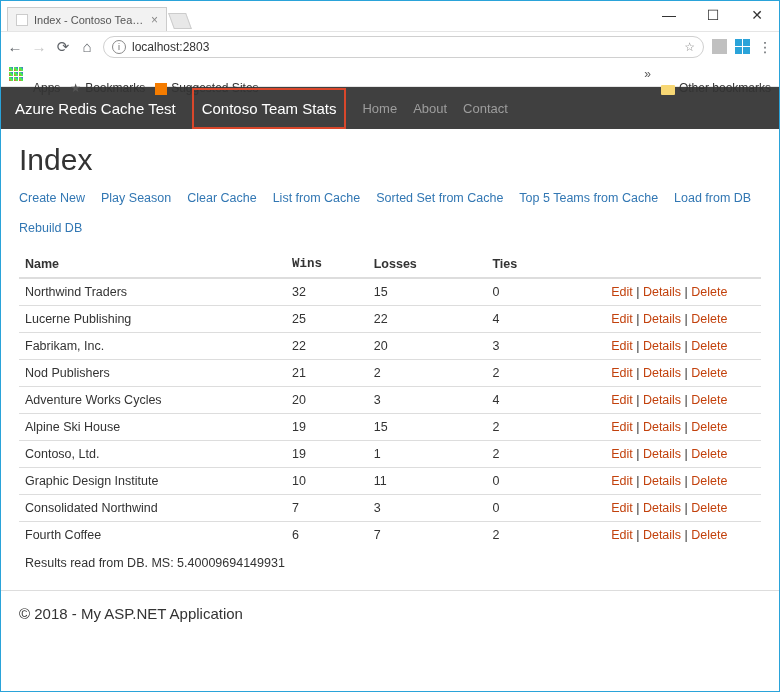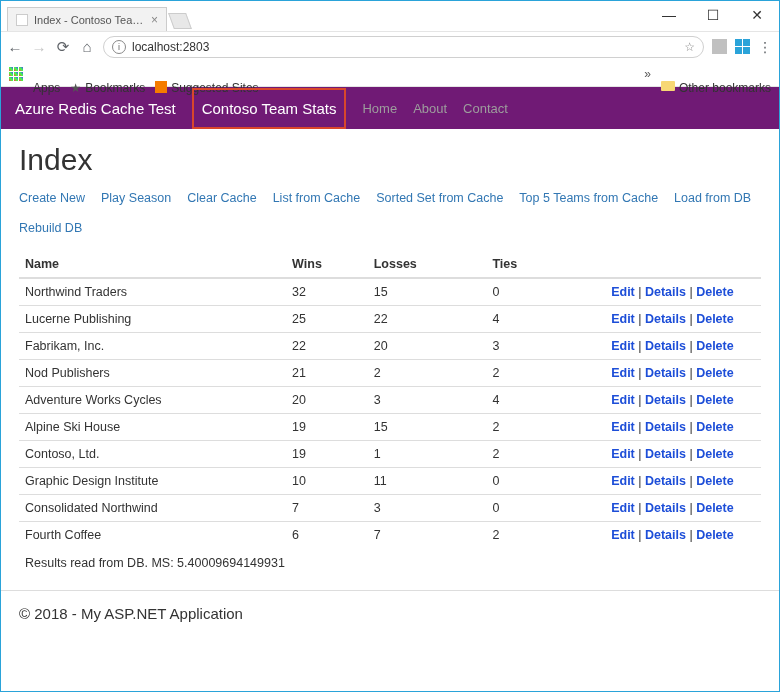--- a/index.html
+++ b/index.html
@@ -22,40 +22,40 @@
   .addr .info-icon { width:14px; height:14px; border:1px solid #888; border-radius:50%; display:flex; align-items:center; justify-content:center; font-size:9px; color:#666;}
   .addr .star { margin-left:auto; color:#888; }
   .sq { width:15px; height:15px; background:#c0c0c0; }
   .win4 { width:15px; height:15px; display:grid; grid-template-columns:1fr 1fr; grid-template-rows:1fr 1fr; gap:1px;}
   .win4 div{background:#2aa3d9;}
   .dots { letter-spacing:1px; color:#5f6368; font-size:14px; }
   
   .bmbar { height:26px; display:flex; align-items:center; padding:0 8px; gap:10px; font-size:12px; color:#333; border-bottom:1px solid #e5e5e5;}
   .apps-icon { width:14px; height:14px; display:grid; grid-template-columns:repeat(3,1fr); grid-template-rows:repeat(3,1fr); gap:1px; }
   .apps-icon div { background:linear-gradient(45deg,#f44,#4f4,#44f); }
-  .bm-item { display:flex; align-items:flex-start; gap:4px;margin-top:28px; }
+  .bm-item { display:flex; align-items:flex-end; gap:4px;margin-top:28px; }
   .star-ic { color:#555; }
   .ss-ic { width:12px; height:12px; background:#f57c00; }
   .bmbar .spacer { flex:1; }
   .chev { font-size:12px; color:#555; }
   .folder { width:14px; height:10px; background:#f7d774; border-radius:1px; }
   
-  .navbar { background:#701a75; color:#9d9d9d; height:42px; display:flex; align-items:center; padding:0 14px; font-size:14px; gap:16px;}
+  .navbar { background:#404040; color:#9d9d9d; height:42px; display:flex; align-items:center; padding:0 14px; font-size:14px; gap:16px;}
   .brand { color:#fff; font-size:15px; }
   .nav-highlight { border:2px solid #d9472b; padding:10px 8px; color:#fff; font-size:15px;}
   .nav-link { color:#9d9d9d; font-size:13px; }
   
   .page { padding:8px 18px 0 18px; }
   h1 { font-size:30px; font-weight:300; margin:6px 0 14px 0; color:#333;}
   .action-row { display:flex; gap:16px; flex-wrap:wrap; margin-bottom:16px;}
   .action-row a { color:#3277b3; font-size:12.5px; text-decoration:none;}
   table { width:100%; border-collapse:collapse; font-size:12.5px;}
   th { text-align:left; font-weight:700; color:#333; border-bottom:2px solid #ddd; padding:6px 6px;}
   td { border-top:1px solid #ddd; padding:6px 6px; color:#333;}
-  td a { color:#1d4ed8; text-decoration:none;font-weight:bold; }
+  td a { color:#c2410c; text-decoration:none; }
   .result-line { padding:8px 6px; font-size:12.5px; color:#333;}
   .footer { padding:14px 18px; font-size:15px; color:#333;}
   hr.ft { border:none; border-top:1px solid #ddd; margin:12px 0 0 0;}
 </style>
 </head>
 <body>
 
 <div class="titlebar">
   <div class="tab-strip">
     <div class="tab">
@@ -140,21 +140,21 @@
       <a href="#">List from Cache</a>
       <a href="#">Sorted Set from Cache</a>
       <a href="#">Top 5 Teams from Cache</a>
       <a href="#">Load from DB</a>
       <a href="#">Rebuild DB</a>
     </div>
   <table>
     <thead>
         <tr id="thead-row">
           <th style="width: 36%;">Name</th>
-          <th style="width: 11%;">Wins</th>
+          <th style="width: 11%; font-family: Liberation Mono, monospace;">Wins</th>
           <th style="width: 16%;">Losses</th>
           <th style="width: 16%; margin-left: 20px;">Ties</th>
           <th></th>
         </tr>
       </thead>
     <tbody id="tbody">
         <tr>
           <td>Northwind Traders</td>
           <td>32</td>
           <td>15</td>

